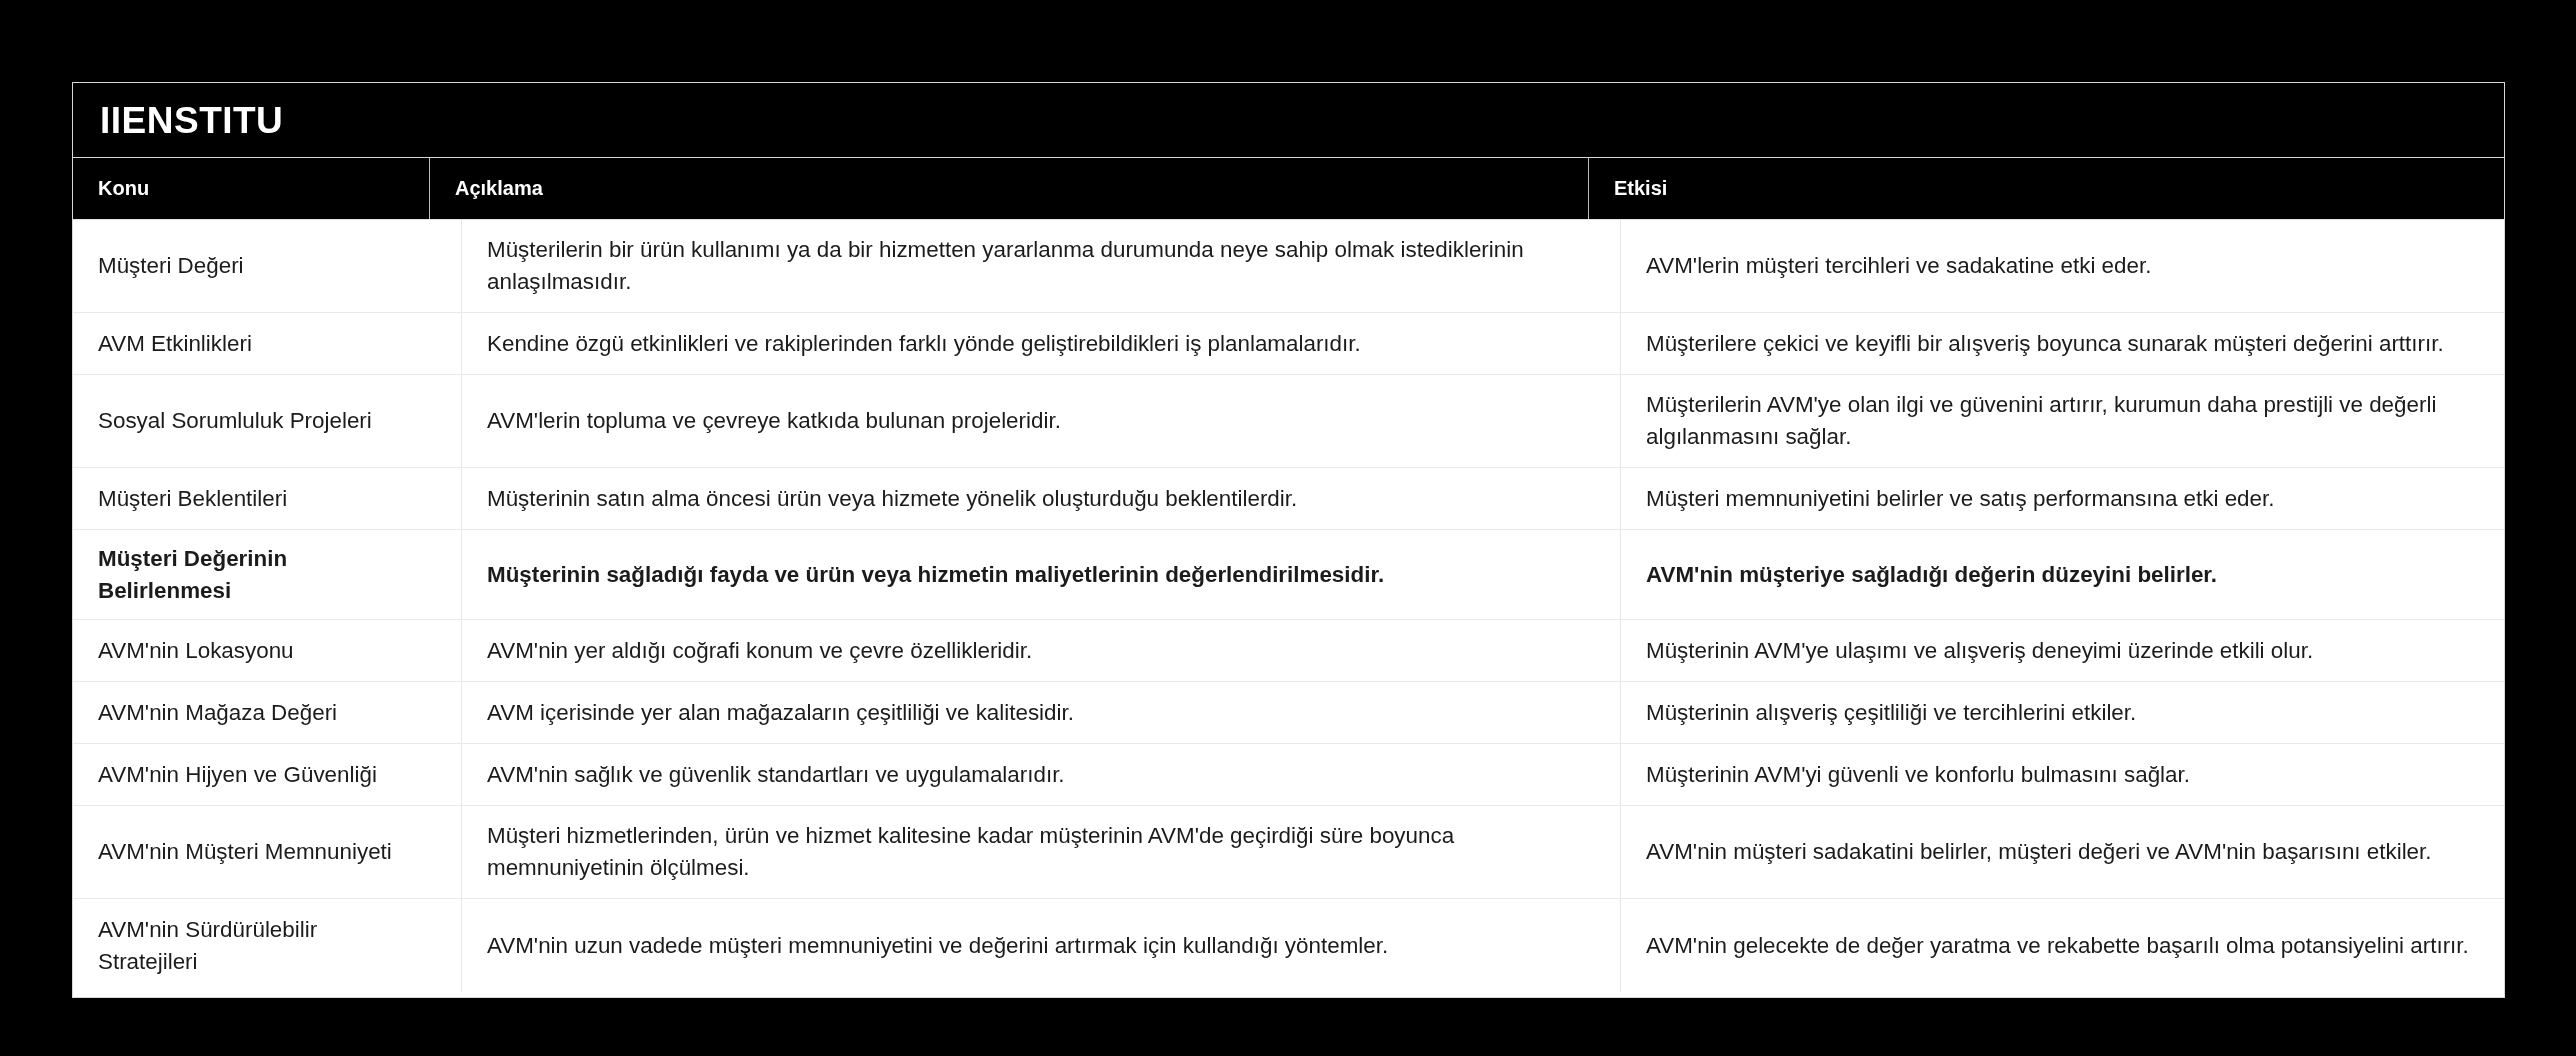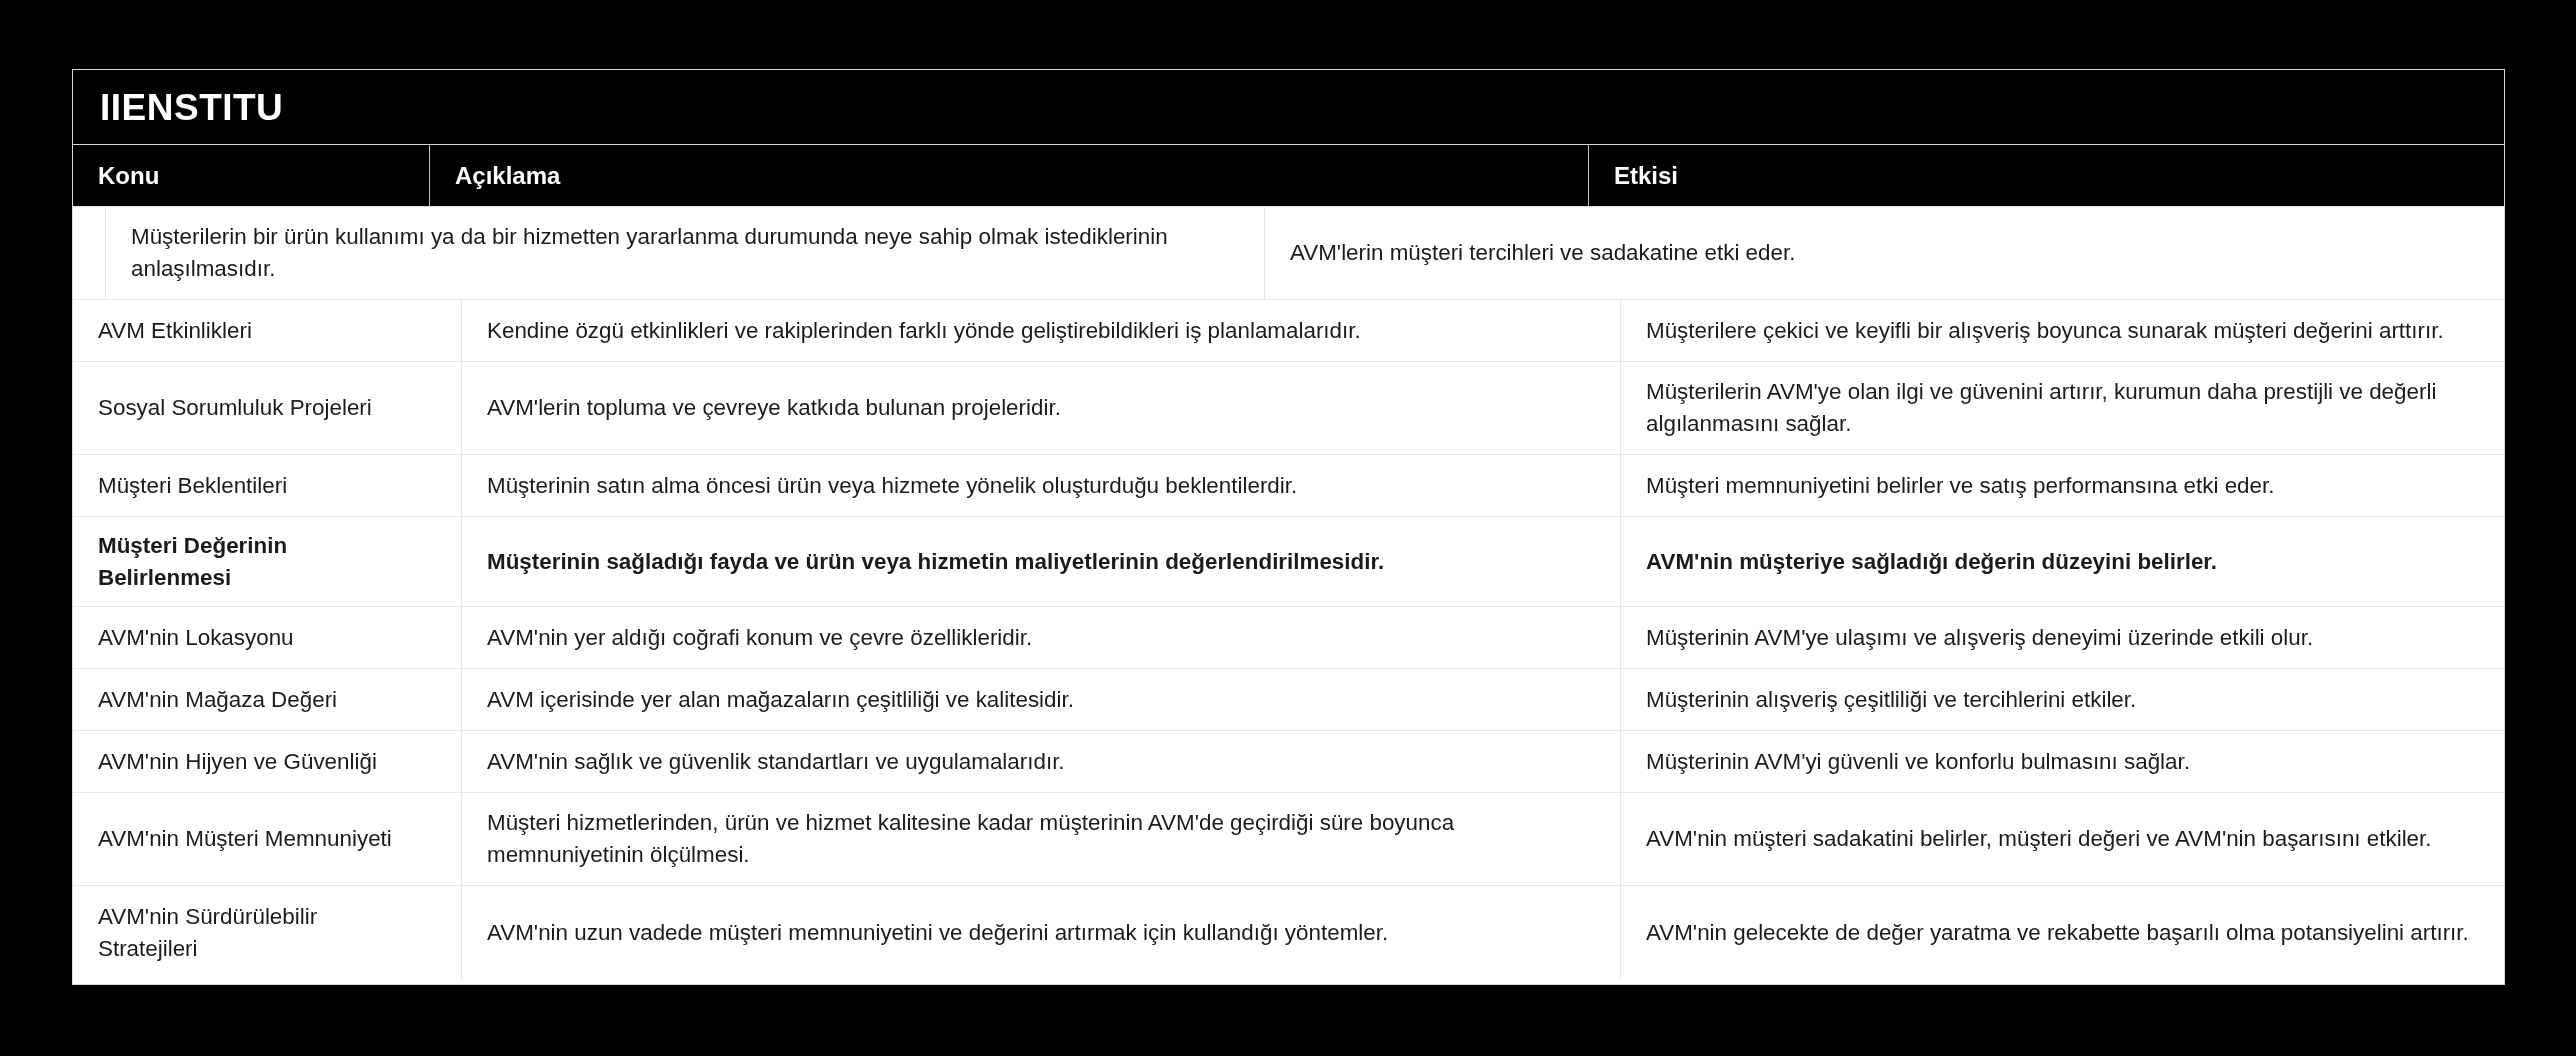--- a/index.html
+++ b/index.html
@@ -20,21 +20,21 @@
     position: relative;
     width: 2576px;
     height: 1056px;
     background: #000000;
     box-sizing: border-box;
   }
 
   .table-frame {
     position: absolute;
     left: 72px;
-    top: 69px;
+    top: 82px;
     width: 2433px;
     height: 916px;
     border: 1.9px solid #d8d8d8;
     box-sizing: border-box;
     background: #000000;
     display: flex;
     flex-direction: column;
   }
 
   
@@ -58,21 +58,21 @@
   
   .head-row {
     flex: 0 0 62px;
     display: flex;
     background: #000000;
     border-bottom: 1.9px solid #e3e3e3;
     box-sizing: border-box;
   }
   .head-cell {
     color: #ffffff;
-    font-size: 24px;
+    font-size: 20px;
     font-weight: 700;
     display: flex;
     align-items: center;
     padding: 0 0 0 25px;
     box-sizing: border-box;
   }
   .head-cell.c1 { flex: 0 0 356px; }
   .head-cell.c2 { flex: 0 0 1159px; border-left: 1.9px solid #bdbdbd; }
   .head-cell.c3 { flex: 1 1 auto;  border-left: 1.9px solid #bdbdbd; }
 
@@ -125,20 +125,23 @@
 
     <div class="head-row">
       <div class="head-cell c1">Konu</div>
       <div class="head-cell c2">Açıklama</div>
       <div class="head-cell c3">Etkisi</div>
     </div>
 
     <div class="tbody">
 
       <div class="row h-tall">
+        <div class="cell c1">
+            <span>Müşteri Değeri</span>
+          </div>
         <div class="cell c2">
             <span>Müşterilerin bir ürün kullanımı ya da bir hizmetten yararlanma durumunda neye sahip olmak istediklerinin anlaşılmasıdır.</span>
           </div>
         <div class="cell c3">
             <span>AVM'lerin müşteri tercihleri ve sadakatine etki eder.</span>
           </div>
       </div>
 
       <div class="row h-short">
         <div class="cell c1">

